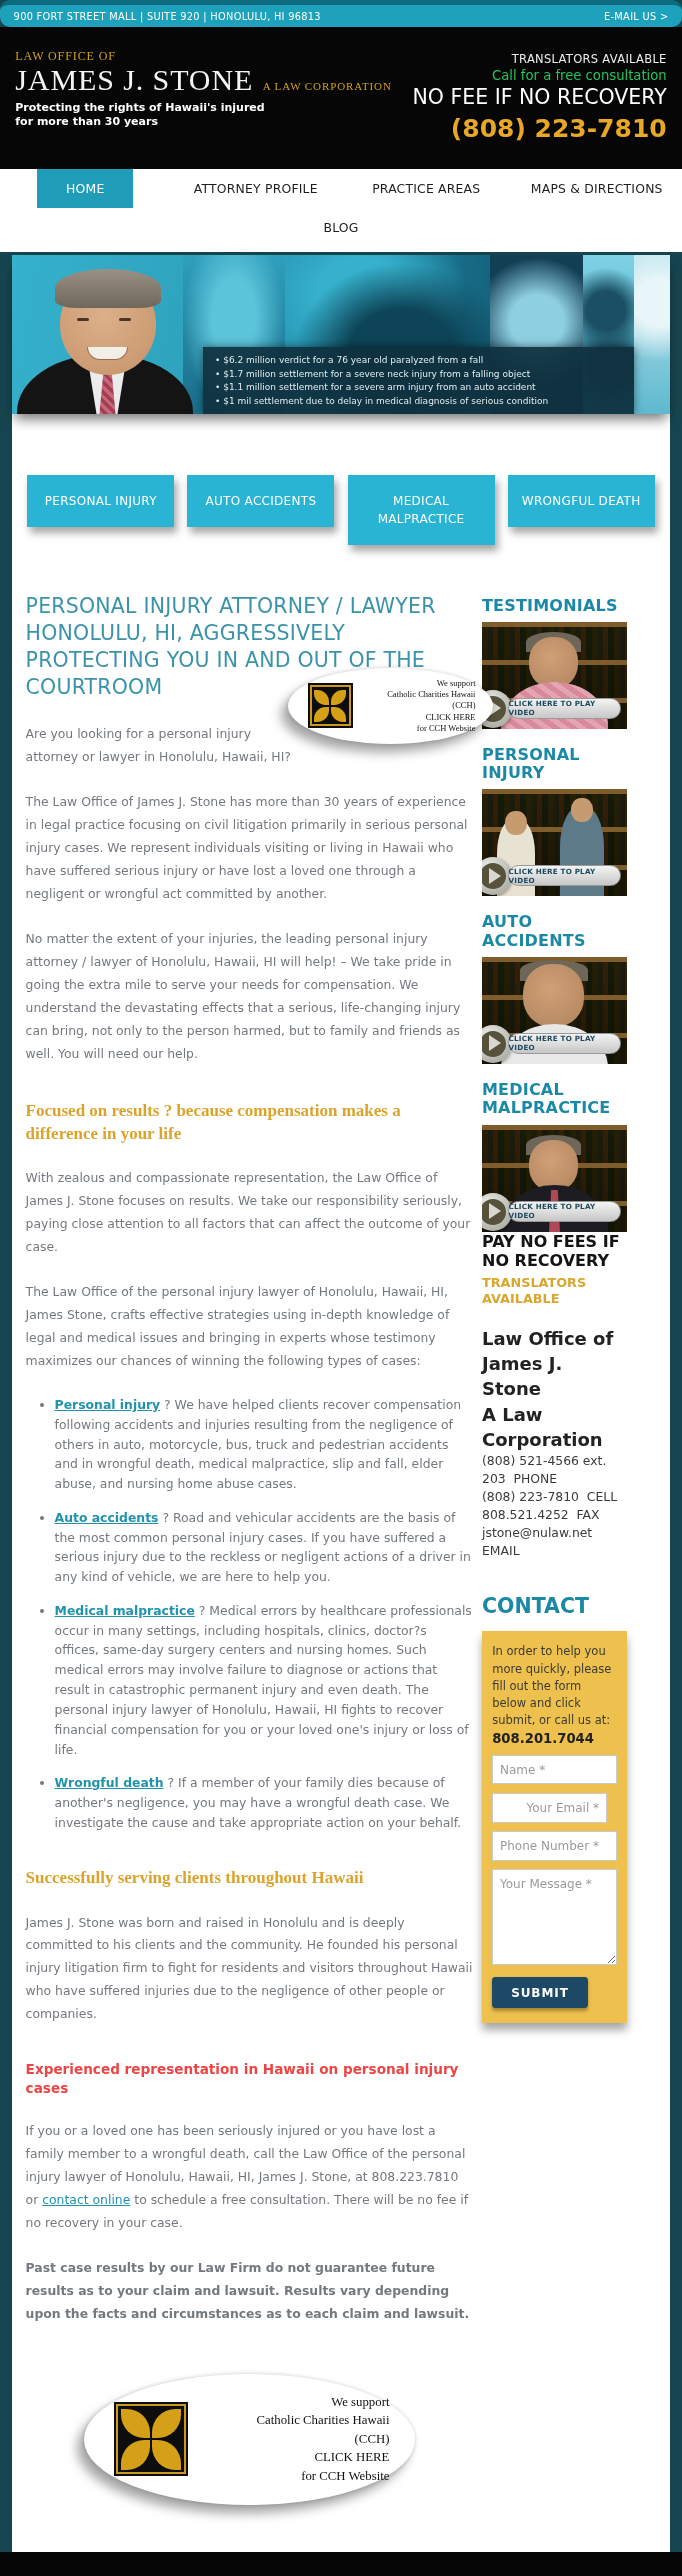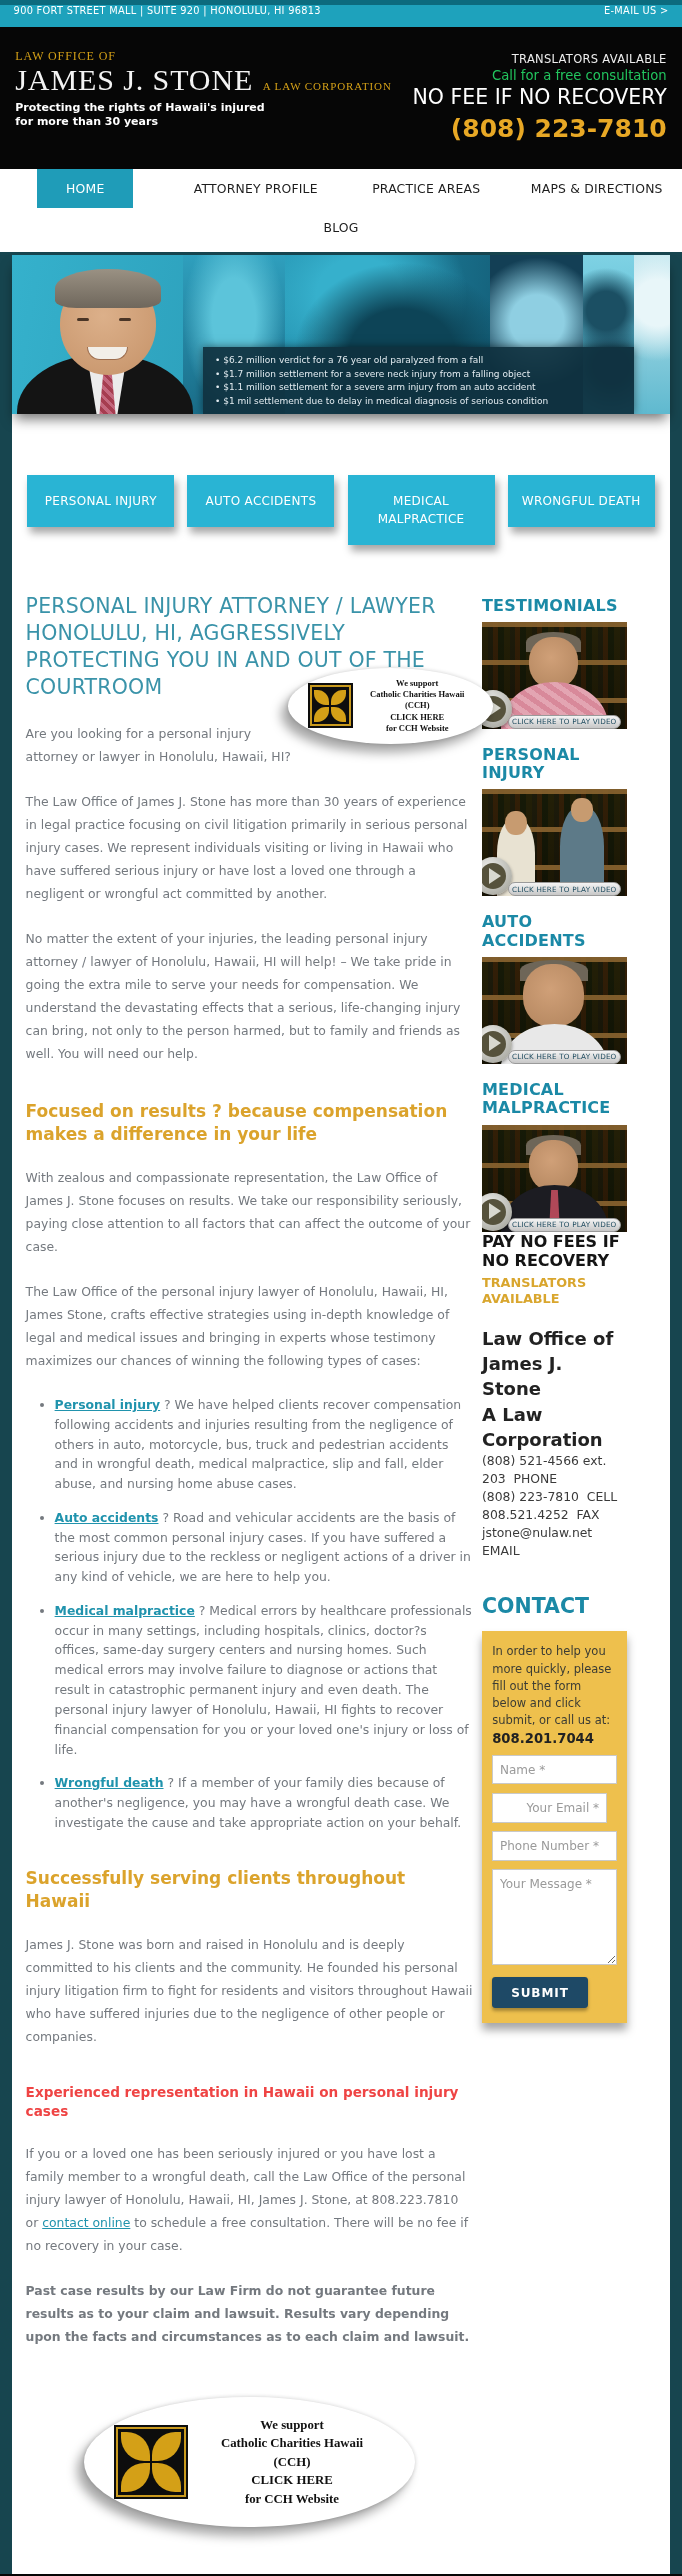--- a/index.html
+++ b/index.html
@@ -1,21 +1,21 @@
 <!DOCTYPE html>
 <html style="font-size:13.6px"><head>
 <meta charset="utf-8">
 <style>
   * { margin:0; padding:0; box-sizing:border-box; }
   html { background:#123a43; }
   body { width:682px; margin:0 auto; background:#17454f; font-family:"DejaVu Sans", sans-serif; }
 
   
   .topbar { background:#1ea2bc; border-top:5.1px solid #0c6b7e; height:27px;
-            display:flex; justify-content:space-between; align-items:flex-start; padding:0 13.6px; }
+            display:flex; justify-content:space-between; align-items:center; padding:0 13.6px;border-radius:10px; }
   .topbar span, .topbar a { color:#fff; font-size:9.8px; letter-spacing:0.3px; text-decoration:none; }
 
   
   .header { background:#060606; padding:22px 15.3px 25.6px; display:flex; justify-content:space-between; }
   .logo-prefix { color:#d4a017; font-family:"Liberation Serif", serif; font-size:12px; letter-spacing:0.9px; }
   .logo-name { color:#f4f4f4; font-family:"Liberation Serif", serif; font-size:30px; line-height:1.05; letter-spacing:0.9px; }
   .logo-suffix { color:#d4a017; font-family:"Liberation Serif", serif; font-size:11px; letter-spacing:0.9px; margin-left:5.1px; }
   .tagline { color:#fff; font-weight:bold; font-size:11px; margin-top:5.1px; max-width:264px; line-height:1.35; }
   .header-right { text-align:right; padding-top:3.4px; }
   .hr-translators { color:#eee; font-size:11.5px; letter-spacing:0.3px; }
@@ -72,25 +72,25 @@
          box-shadow:-6.8px 8.5px 10.2px rgba(0,0,0,.35), 0 0 4.3px rgba(0,0,0,.18); }
   .cch-small { position:absolute; top:75px; right:-19px; width:205px; padding:10.2px 17px 10.2px 22px; z-index:5; }
   .cch-big { width:331px; margin:48px auto 0; padding:19px 25.6px 19px 32px; }
   .quilt { background:#0d0d0d; border:2.6px solid #c99a1e; outline:2.6px solid #0d0d0d; flex-shrink:0;
            display:grid; grid-template-columns:1fr 1fr; grid-template-rows:1fr 1fr; gap:2.6px; padding:2.6px; }
   .quilt-s { width:41px; height:41px; }
   .quilt-b { width:70px; height:70px; }
   .leaf { background:#d4a017; }
   .leaf1 { border-radius:0 80% 0 80%; } .leaf2 { border-radius:80% 0 80% 0; }
   .leaf3 { border-radius:80% 0 80% 0; } .leaf4 { border-radius:0 80% 0 80%; }
-  .cch-text { font-family:"Liberation Serif", serif; font-weight:bold; color:#111; text-align:center; width:100%; }
+  .cch-text { font-family:"Liberation Serif", serif; font-weight:normal; color:#111; text-align:right; width:100%; }
   .cch-small .cch-text { font-size:8.5px; line-height:1.3; }
   .cch-big .cch-text { font-size:12.8px; line-height:1.45; }
   .leftcol p { color:#74797f; font-size:12.4px; line-height:1.85; margin-top:22px; }
-  h2.gold { color:#dba32c; font-size:17px; line-height:1.35; margin-top:34px; }
+  h2.gold { color:#dba32c; font-size:17px; line-height:1.35; margin-top:34px;font-family:Liberation Serif, serif; }
   h3.teal { color:#ef4444; font-size:13.6px; line-height:1.4; margin-top:34px; }
   ul.case-list { margin:22px 0 0 29px; }
   ul.case-list li { color:#74797f; font-size:12.4px; line-height:1.6; margin-bottom:13.6px; }
   ul.case-list a { color:#2093ad; font-weight:bold; }
   .inline-link { color:#2093ad; text-decoration:underline; }
   .disclaimer { font-weight:bold; color:#686d73; }
 
   
   .sidebar { padding-top:3.4px; }
   .sb-h { color:#1b89a6; font-size:16px; font-weight:bold; letter-spacing:0.2px; line-height:1.15; margin:17px 0 6.8px; }
@@ -102,22 +102,22 @@
   .v-head { position:absolute; top:15.3px; left:47px; width:49px; height:51px; background:radial-gradient(circle at 45% 40%, #d0a078, #b0835c); border-radius:46%; }
   .v-hairs { position:absolute; top:10.2px; left:44px; width:55px; height:20.5px; background:#6e6658; border-radius:50% 50% 0 0; }
   .v-body { position:absolute; top:60px; left:19px; width:107px; height:48px; border-radius:50% 50% 0 0/90% 90% 0 0; }
   .v-pink { background:repeating-linear-gradient(35deg,#d8899a 0 5.1px,#e3a5b2 5.1px 10.2px); }
   .v-white { background:#e8e8e8; }
   .v-suit { background:#1c1c22; }
   .v-tie { position:absolute; top:65px; left:67px; width:11px; height:43px; background:#b04858; clip-path:polygon(20% 0,80% 0,100% 100%,0 100%); }
   .v-fig2a { position:absolute; top:29px; left:15.3px; width:38px; height:78px; background:#e8e2d2; border-radius:45% 45% 0 0; }
   .v-fig2b { position:absolute; top:17px; left:78px; width:44px; height:90px; background:#5d7a88; border-radius:45% 45% 0 0; }
   .v-fighead { position:absolute; width:22px; height:24px; background:#c79b70; border-radius:46%; }
-  .play-pill { position:absolute; bottom:0; left:25.6px; right:6px; height:14px; border:0.9px solid #9a9a9a; border-radius:11px;
-               background:linear-gradient(#f4f4f4,#c7c7c7); color:#1d4a5e; font-size:7.2px; font-weight:normal;
+  .play-pill { position:absolute; bottom:10px; left:25.6px; right:6px; height:21px; border:0.9px solid #9a9a9a; border-radius:11px;
+               background:linear-gradient(#f4f4f4,#c7c7c7); color:#1d4a5e; font-size:7.2px; font-weight:bold;
                display:flex; align-items:center; justify-content:center; letter-spacing:0.2px; }
   .play-circle { position:absolute; bottom:0.9px; left:-7.7px; width:38px; height:38px; border-radius:50%;
                  background:radial-gradient(circle at 38% 32%, #f0f0ee, #9a9a90); box-shadow:0 1.7px 3.4px rgba(0,0,0,.4); }
   .play-circle::before { content:""; position:absolute; inset:6px; border-radius:50%; background:#56523c; }
   .play-circle::after { content:""; position:absolute; left:14.5px; top:10.2px; border-left:12px solid #d8d8cf; border-top:8.5px solid transparent; border-bottom:8.5px solid transparent; }
   .sb-nofees { font-size:16px; font-weight:bold; color:#141414; line-height:1.2; }
   .sb-translators { font-size:12.8px; font-weight:bold; color:#d9a62e; line-height:1.25; margin-top:5.1px; }
   .sb-firm { font-size:18px; font-weight:bold; color:#222; line-height:1.4; margin-top:19px; }
   .sb-row { font-size:12.4px; color:#3a3a3a; line-height:1.45; }
   .sb-contact-h { color:#1b89a6; font-size:20.5px; font-weight:bold; margin-top:34px; }

